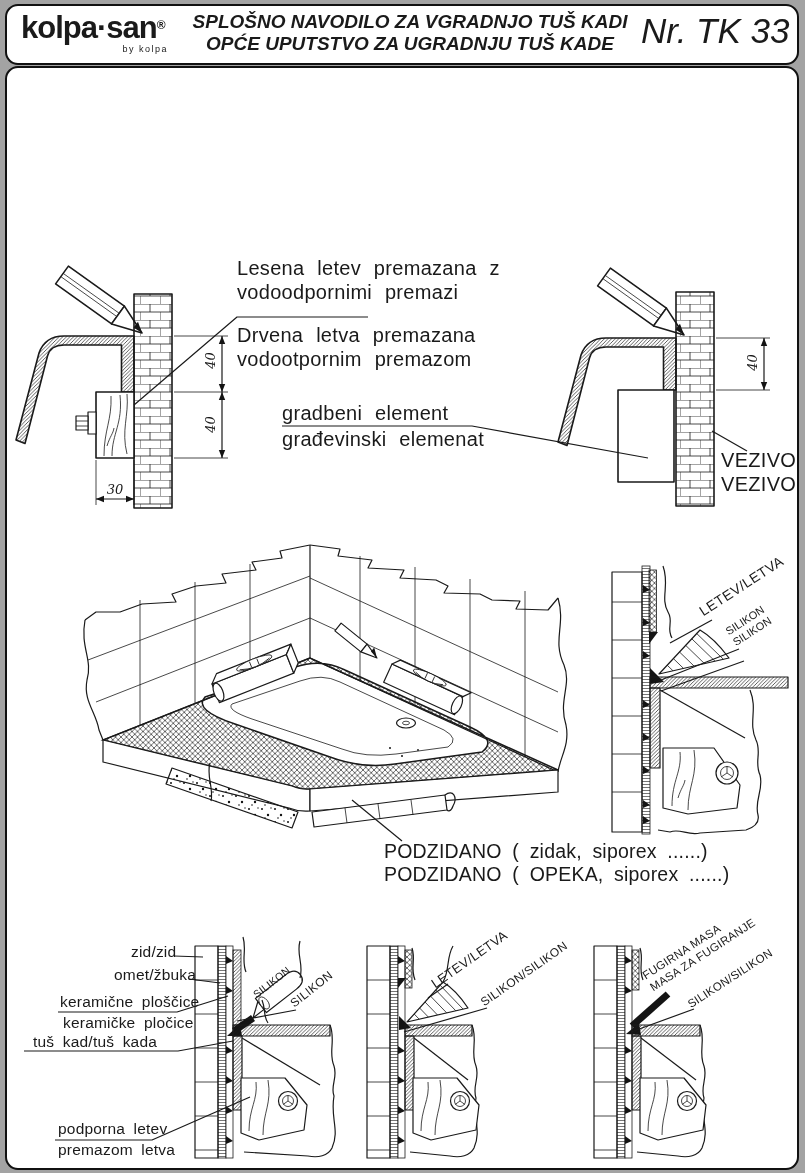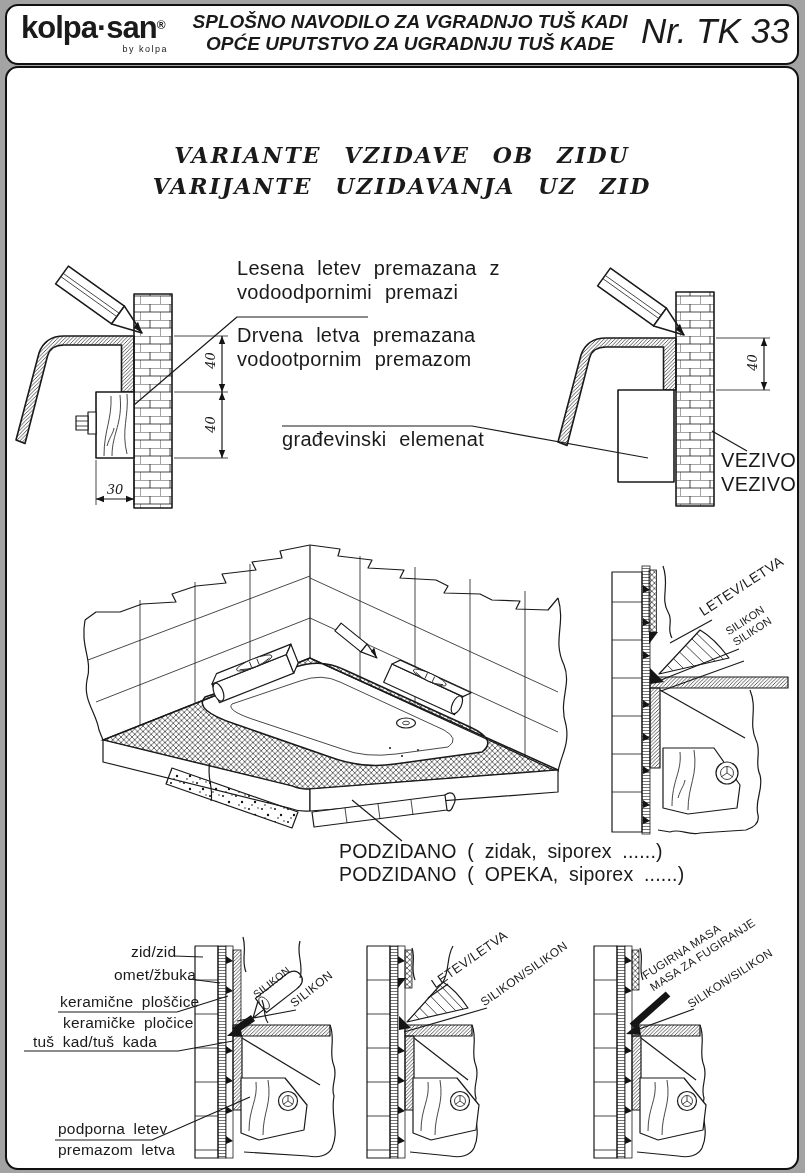--- a/index.html
+++ b/index.html
@@ -9,21 +9,21 @@
   .abs{position:absolute;white-space:nowrap;}
   .rot{position:absolute;white-space:nowrap;transform-origin:0 100%;}
   .brand{font-weight:bold;font-size:31px;letter-spacing:-1px;}
   .reg{font-size:12px;vertical-align:9px;letter-spacing:0;}
   .byline{font-size:9px;letter-spacing:1.5px;}
   .hdr-title{font-weight:bold;font-style:italic;font-size:19px;line-height:21.5px;text-align:center;}
   .docnum{font-style:italic;font-size:35px;letter-spacing:0px;}
   .main-title{font-family:"DejaVu Serif","Liberation Serif",serif;font-style:italic;font-weight:600;
               font-size:22px;line-height:31px;letter-spacing:2px;word-spacing:13px;text-align:center;}
   .tech-lg{font-size:20px;word-spacing:7px;letter-spacing:.3px;}
-  .tech-pod{font-size:19.5px;word-spacing:5px;letter-spacing:.2px;}
+  .tech-pod{font-size:19.5px;word-spacing:5px;letter-spacing:.2px;margin-left:45px;}
   .tech-md{font-size:15.5px;word-spacing:4px;letter-spacing:.2px;}
   .dim{font-family:"DejaVu Serif","Liberation Serif",serif;font-style:italic;font-size:13px;}
   svg{position:absolute;left:0;top:0;}
   svg *{vector-effect:none;}
   .ln{stroke:#1a1a1a;stroke-width:1.2;fill:none;stroke-linejoin:round;}
   .ln15{stroke:#1a1a1a;stroke-width:1.6;fill:none;stroke-linejoin:round;}
   .thin{stroke:#1a1a1a;stroke-width:.8;fill:none;}
   .wf{fill:#fff;}
   .bf{fill:#141414;stroke:none;}
   .hf{fill:url(#h45);}
@@ -329,30 +329,27 @@
   </svg>
 
   <div class="abs" style="left:21px;top:10px;"><span class="brand">kolpa·san</span><span class="brand reg">®</span></div>
   <div class="abs byline" style="left:20px;top:44px;width:148px;text-align:right;">by kolpa</div>
   <div class="abs hdr-title" style="left:190px;top:11px;width:440px;">
     <div>SPLOŠNO NAVODILO ZA VGRADNJO TUŠ KADI</div>
     <div>OPĆE UPUTSTVO ZA UGRADNJU TUŠ KADE</div>
   </div>
   <div class="abs docnum" style="left:641px;top:11px;">Nr. TK 33</div>
 
-  <div class="abs main-title" style="left:152px;top:140px;width:500px;">
-    <div>VARIANTE VZIDAVE OB ZIDU</div>
-    <div>VARIJANTE UZIDAVANJA UZ ZID</div>
-  </div>
 
   <div class="abs tech-lg" style="left:237px;top:257px;">Lesena letev premazana z</div>
   <div class="abs tech-lg" style="left:237px;top:281px;">vodoodpornimi premazi</div>
   <div class="abs tech-lg" style="left:237px;top:348px;">vodootpornim premazom</div>
   <div class="abs tech-lg" style="left:237px;top:324px;">Drvena letva premazana</div>
 
+  <div class="abs tech-lg" style="left:282px;top:402px;">gradbeni element</div>
   <div class="abs tech-lg" style="left:282px;top:428px;text-align:center;">građevinski elemenat</div>
 
   <div class="abs tech-lg" style="left:721px;top:449px;">VEZIVO</div>
   <div class="abs tech-lg" style="left:721px;top:473px;">VEZIVO</div>
 
   <div class="abs dim" style="left:198px;top:353px;width:24px;text-align:center;transform:rotate(-90deg);">40</div>
   <div class="abs dim" style="left:198px;top:417px;width:24px;text-align:center;transform:rotate(-90deg);">40</div>
   <div class="abs dim" style="left:98px;top:482px;width:34px;text-align:center;">30</div>
   <div class="abs dim" style="left:740px;top:355px;width:24px;text-align:center;transform:rotate(-90deg);">40</div>
 

